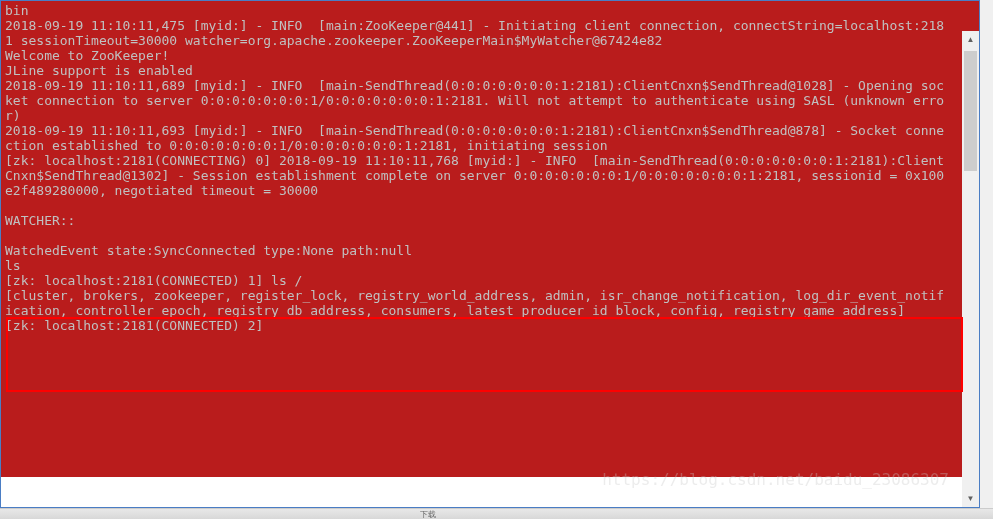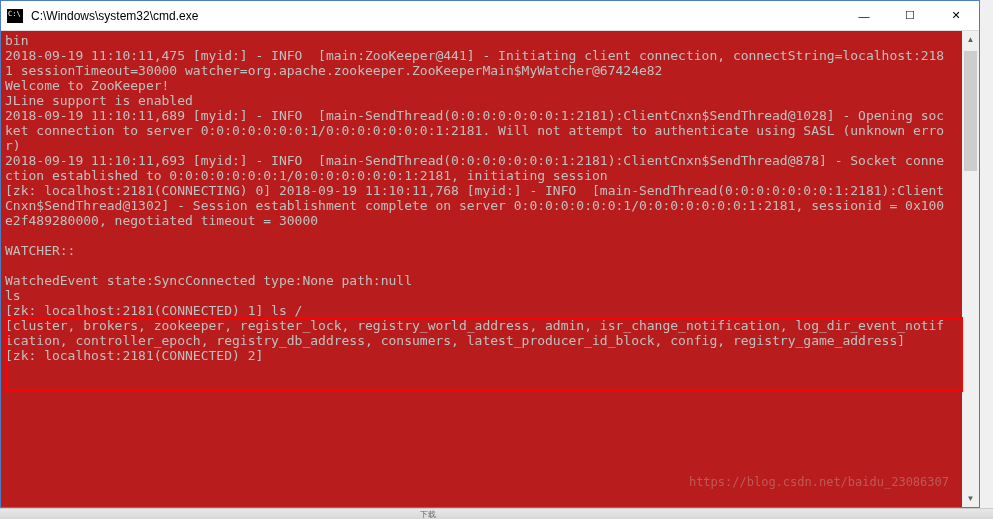--- a/index.html
+++ b/index.html
@@ -111,50 +111,41 @@
       top: 316px;
       width: 957px;
       height: 75px;
       pointer-events: none;
     }
     .watermark {
       position: absolute;
       right: 30px;
       bottom: 18px;
       color: rgba(200,200,200,0.35);
-      font-size: 12px;
+      font-size: 16px;
       font-family: monospace;
       pointer-events: none;
     }
     .taskbar-frag {
       position: absolute;
       bottom: 0;
       left: 0;
       width: 993px;
       height: 11px;
       background: linear-gradient(#e8e8e8, #d8d8d8);
       border-top: 1px solid #ccc;
       font-size: 8px;
       color: #666;
       overflow: hidden;
     }
   </style>
 </head>
 <body>
 
 <div class="window">
-  <div class="titlebar">
-    <span class="titlebar-icon"></span>
-    <span class="titlebar-text">C:\Windows\system32\cmd.exe</span>
-    <div class="window-controls">
-      <div class="win-btn">—</div>
-      <div class="win-btn">☐</div>
-      <div class="win-btn close">✕</div>
-    </div>
-  </div>
 
   <div class="console"><span>bin</span>
 <span>2018-09-19 11:10:11,475 [myid:] - INFO  [main:ZooKeeper@441] - Initiating client connection, connectString=localhost:218</span>
 <span>1 sessionTimeout=30000 watcher=org.apache.zookeeper.ZooKeeperMain$MyWatcher@67424e82</span>
 <span>Welcome to ZooKeeper!</span>
 <span>JLine support is enabled</span>
 <span>2018-09-19 11:10:11,689 [myid:] - INFO  [main-SendThread(0:0:0:0:0:0:0:1:2181):ClientCnxn$SendThread@1028] - Opening soc</span>
 <span>ket connection to server 0:0:0:0:0:0:0:1/0:0:0:0:0:0:0:1:2181. Will not attempt to authenticate using SASL (unknown erro</span>
 <span>r)</span>
 <span>2018-09-19 11:10:11,693 [myid:] - INFO  [main-SendThread(0:0:0:0:0:0:0:1:2181):ClientCnxn$SendThread@878] - Socket conne</span>

